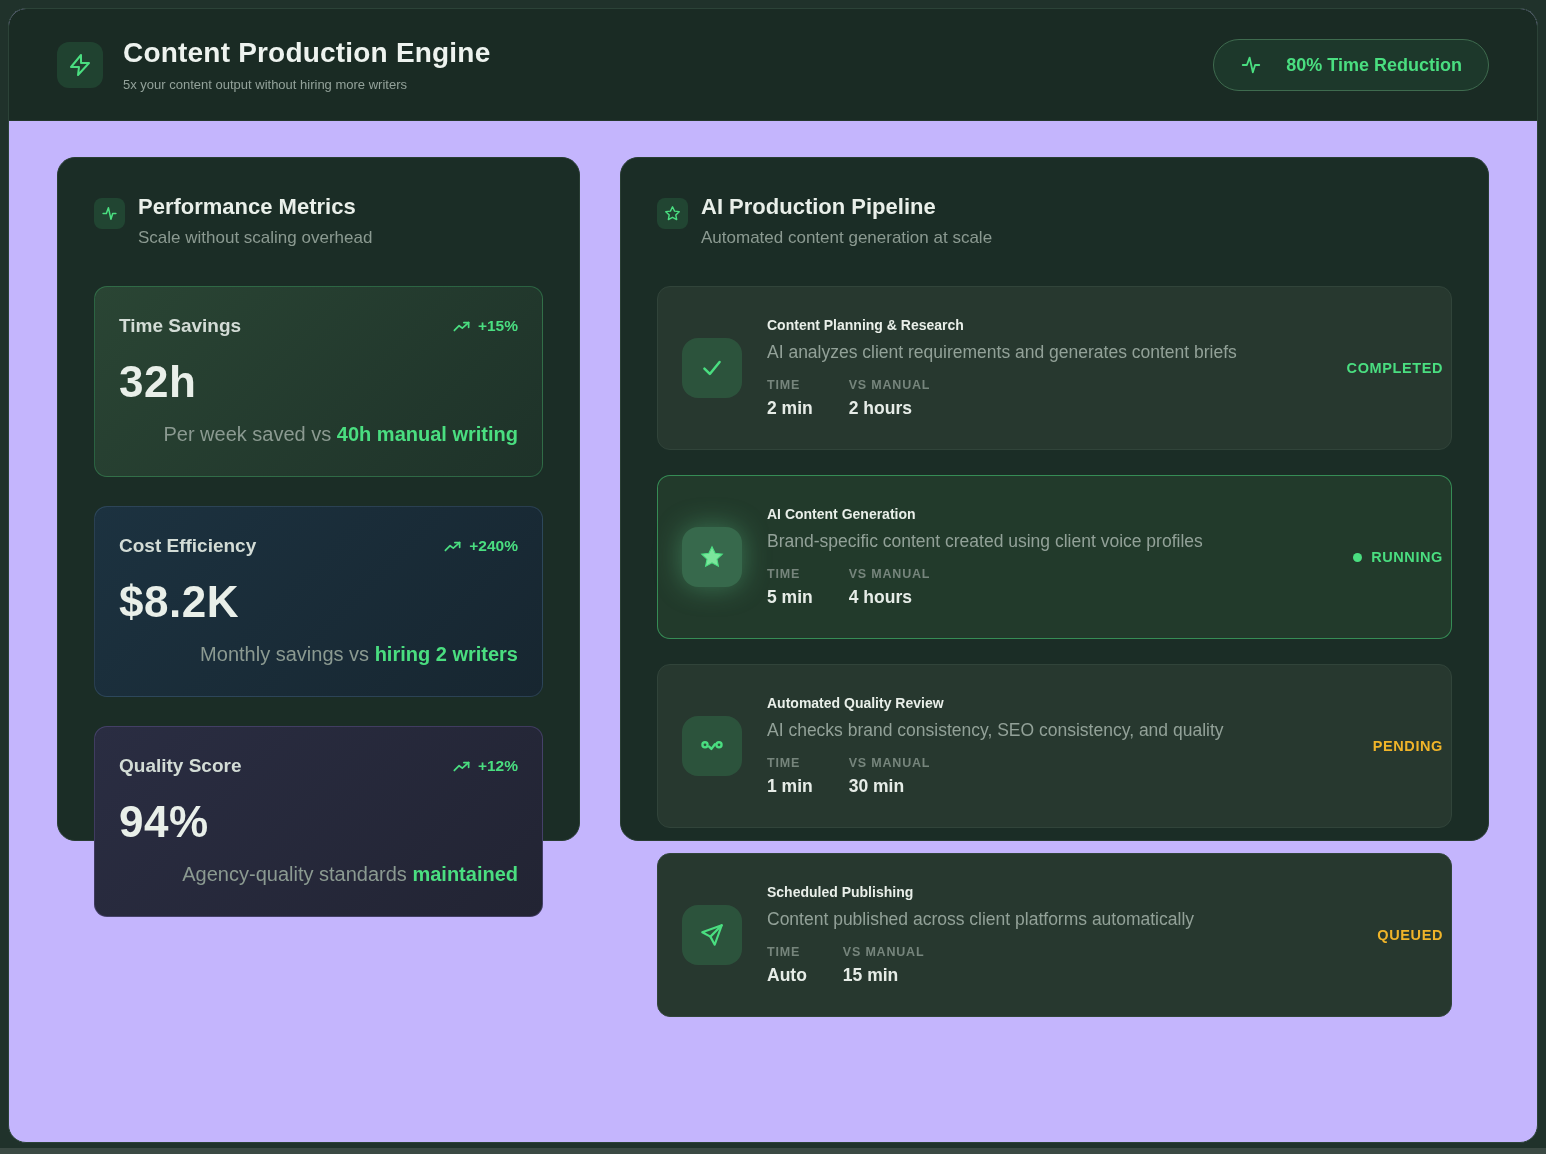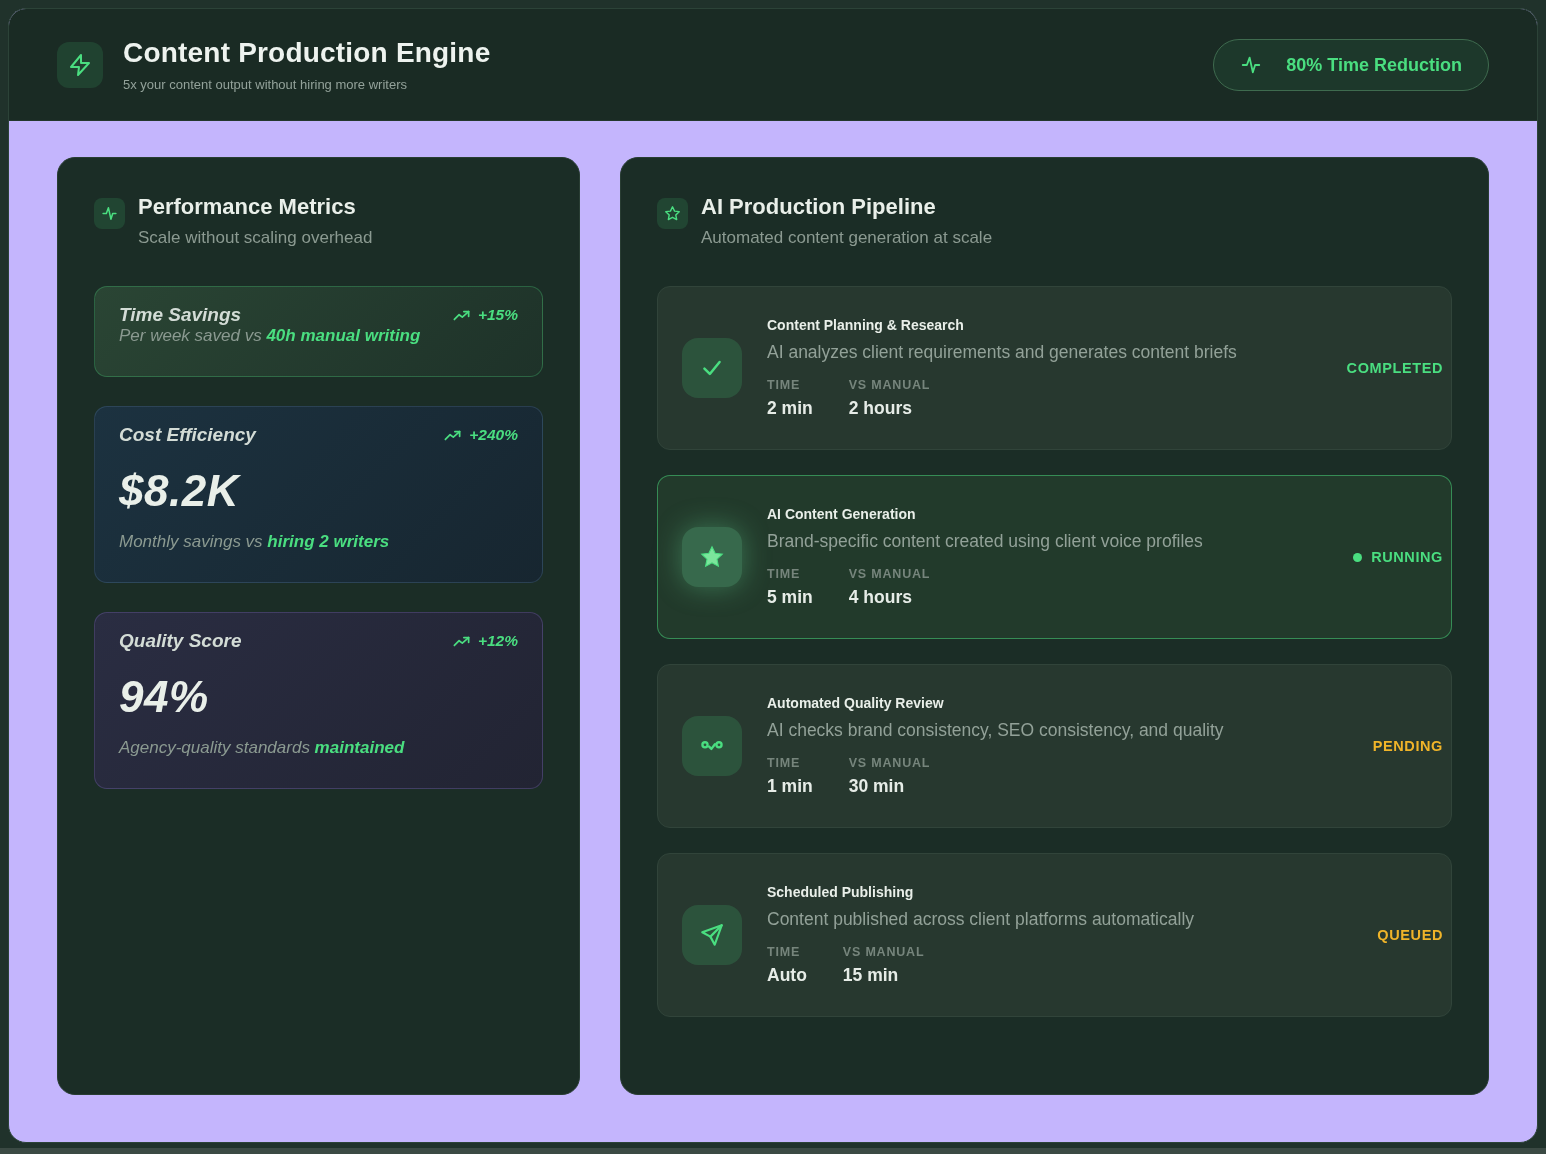--- a/index.html
+++ b/index.html
@@ -54,39 +54,38 @@
     display:grid;
     grid-template-columns:523px 1fr;
     gap:40px;
     padding:36px 48px 0 48px;
   }
   .panel{
     background:#1b2d26;
     border:1px solid #293d33;
     border-radius:18px;
     padding:36px;
-    height:938px;
+    height:684px;
   }
   .panel-header{ display:flex; align-items:center; gap:13px; }
   .panel-icon{
     width:31px; height:31px; border-radius:8px;
     background:rgba(74,222,128,.14);
     display:flex; align-items:center; justify-content:center;
     flex:0 0 auto; align-self:flex-start; margin-top:4px;
   }
   .panel-icon svg{ stroke:#4ade80; }
   .panel-title{ font-size:22px; font-weight:700; color:#e9efe9; }
   .panel-subtitle{ font-size:17px; color:#8b9a91; margin-top:8px; }
   
   .metric-stack{ display:flex; flex-direction:column; gap:29px; margin-top:38px; }
   .metric-card{
     border-radius:13px;
-    padding:17px 24px 30px 24px;
+    padding:28px 24px 30px 24px;
     border:1px solid transparent;
-    font-style:italic;
   }
   .metric-card.theme-green{
     background:linear-gradient(135deg,#2a4534 0%,#1e3229 100%);
     border-color:rgba(74,222,128,.28);
   }
   .metric-card.theme-blue{
     background:linear-gradient(135deg,#1c3240 0%,#172630 100%);
     border-color:rgba(125,170,220,.18);
   }
   .metric-card.theme-purple{
@@ -94,21 +93,21 @@
     border-color:rgba(167,139,250,.22);
   }
   .metric-top{ display:flex; align-items:center; justify-content:space-between; }
   .metric-label{ font-size:19px; font-weight:700; color:#d3dcd6; }
   .metric-trend{
     display:flex; align-items:center; gap:7px;
     color:#4ade80; font-size:15.5px; font-weight:600;
   }
   .metric-trend svg{ stroke:#4ade80; }
   .metric-value{ font-size:44px; font-weight:800; color:#e9efe9; margin:20px 0 16px 0; letter-spacing:.5px; }
-  .metric-desc{ font-size:17px; color:#8b9a91; }
+  .metric-desc{ font-size:20px; color:#8b9a91;text-align:right; }
   .metric-desc b{ color:#4ade80; font-weight:700; }
   
   .step-stack{ display:flex; flex-direction:column; gap:25px; margin-top:38px; }
   .step-card{
     position:relative;
     display:flex; align-items:center; gap:25px;
     background:#27382f;
     border:1px solid #31443a;
     border-radius:13px;
     padding:28px 150px 28px 24px;
@@ -189,20 +188,21 @@
           <div class="metric-top">
             <span class="metric-label">Time Savings</span>
             <span class="metric-trend">
               <svg width="19" height="19" viewBox="0 0 24 24" fill="none" stroke-width="2.2" stroke-linecap="round" stroke-linejoin="round">
                 <polyline points="3 17 9 11 13 14 21 7"></polyline>
                   <polyline points="15 7 21 7 21 13"></polyline>
               </svg>
               <span>+15%</span>
             </span>
           </div>
+          <div class="metric-value">32h</div>
           <div class="metric-desc"><span>Per week saved vs </span><b>40h manual writing</b></div>
         </div>
 
         <div class="metric-card theme-blue">
           <div class="metric-top">
             <span class="metric-label">Cost Efficiency</span>
             <span class="metric-trend">
               <svg width="19" height="19" viewBox="0 0 24 24" fill="none" stroke-width="2.2" stroke-linecap="round" stroke-linejoin="round">
                 <polyline points="3 17 9 11 13 14 21 7"></polyline>
                   <polyline points="15 7 21 7 21 13"></polyline>

